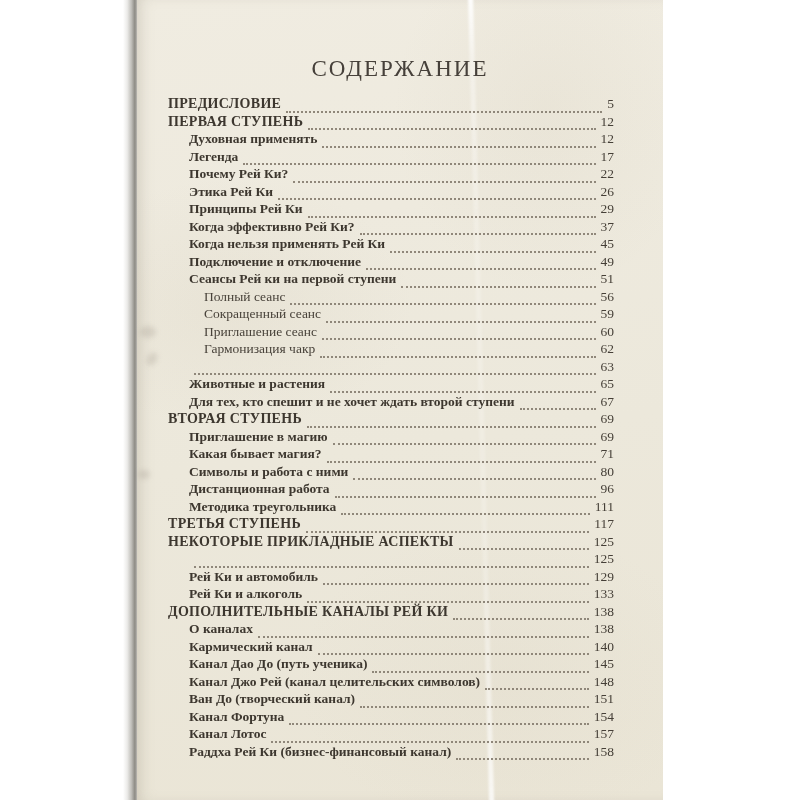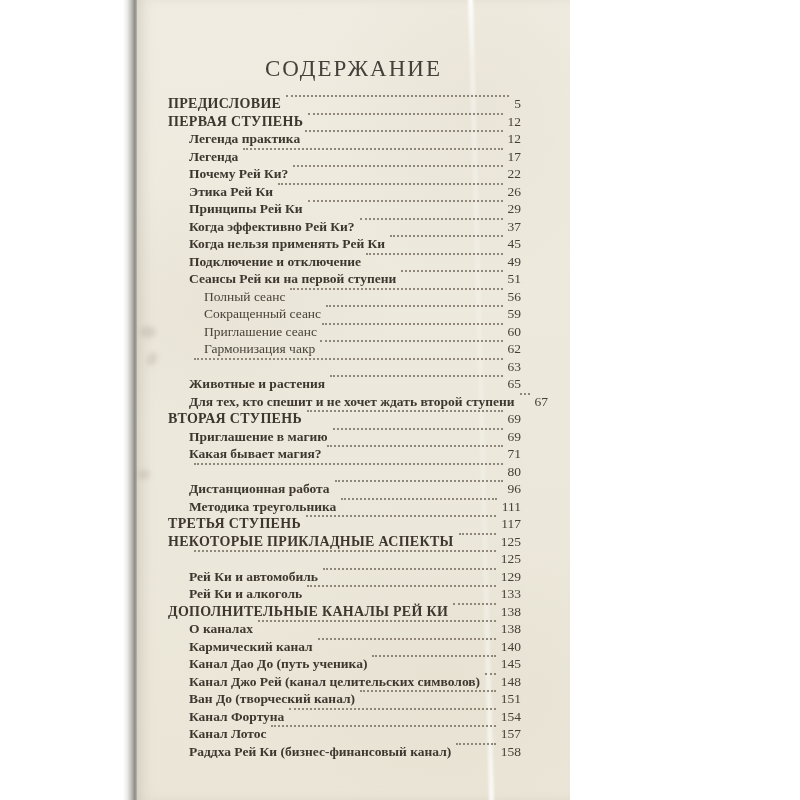--- a/index.html
+++ b/index.html
@@ -14,21 +14,21 @@
   .stage {
     position: relative;
     width: 800px;
     height: 800px;
   }
   
   .scan-page {
     position: absolute;
     left: 137px;
     top: 0;
-    width: 433px;
+    width: 526px;
     height: 800px;
     background:
       radial-gradient(ellipse 260px 180px at 18% 38%, rgba(186,174,148,0.10), rgba(186,174,148,0) 70%),
       radial-gradient(ellipse 220px 260px at 78% 14%, rgba(196,186,162,0.12), rgba(196,186,162,0) 70%),
       radial-gradient(ellipse 300px 220px at 70% 85%, rgba(200,190,168,0.10), rgba(200,190,168,0) 70%),
       linear-gradient(173deg, #f0ece1 0%, #ece8db 55%, #eae5d6 100%);
     box-shadow: inset 9px 0 16px -8px rgba(110,100,82,0.28);
   }
   
   .page-edge-shadow {
@@ -88,21 +88,21 @@
 
   
   .toc-list {
     position: absolute;
     left: 31px;
     right: 49px;
     top: 95px;
   }
   .toc-row {
     display: flex;
-    align-items: flex-start;
+    align-items: flex-end;
     height: 17.5px;
     font-size: 13.5px;
     line-height: 17.5px;
     white-space: nowrap;
   }
   .toc-row .t {
     color: #3d372f;
     flex: 0 0 auto;
   }
   .toc-row.lvl1 .t { font-weight: 700; font-size: 14px; letter-spacing: 0.3px; }
@@ -141,21 +141,21 @@
     <span class="t">ПРЕДИСЛОВИЕ</span>
     <span class="leader"></span>
     <span class="n">5</span>
   </div>
         <div class="toc-row lvl1">
     <span class="t">ПЕРВАЯ СТУПЕНЬ</span>
     <span class="leader"></span>
     <span class="n">12</span>
   </div>
         <div class="toc-row lvl2">
-    <span class="t">Легенда практика</span>
+    <span class="t">Духовная применять</span>
     <span class="leader"></span>
     <span class="n">12</span>
   </div>
         <div class="toc-row lvl2">
     <span class="t">Легенда</span>
     <span class="leader"></span>
     <span class="n">17</span>
   </div>
         <div class="toc-row lvl2">
     <span class="t">Почему Рей Ки?</span>
@@ -235,20 +235,21 @@
     <span class="t">Приглашение в магию</span>
     <span class="leader"></span>
     <span class="n">69</span>
   </div>
         <div class="toc-row lvl2">
     <span class="t">Какая бывает магия?</span>
     <span class="leader"></span>
     <span class="n">71</span>
   </div>
         <div class="toc-row lvl2">
+    <span class="t">Символы и работа с ними</span>
     <span class="leader"></span>
     <span class="n">80</span>
   </div>
         <div class="toc-row lvl2">
     <span class="t">Дистанционная работа</span>
     <span class="leader"></span>
     <span class="n">96</span>
   </div>
         <div class="toc-row lvl2">
     <span class="t">Методика треугольника</span>

